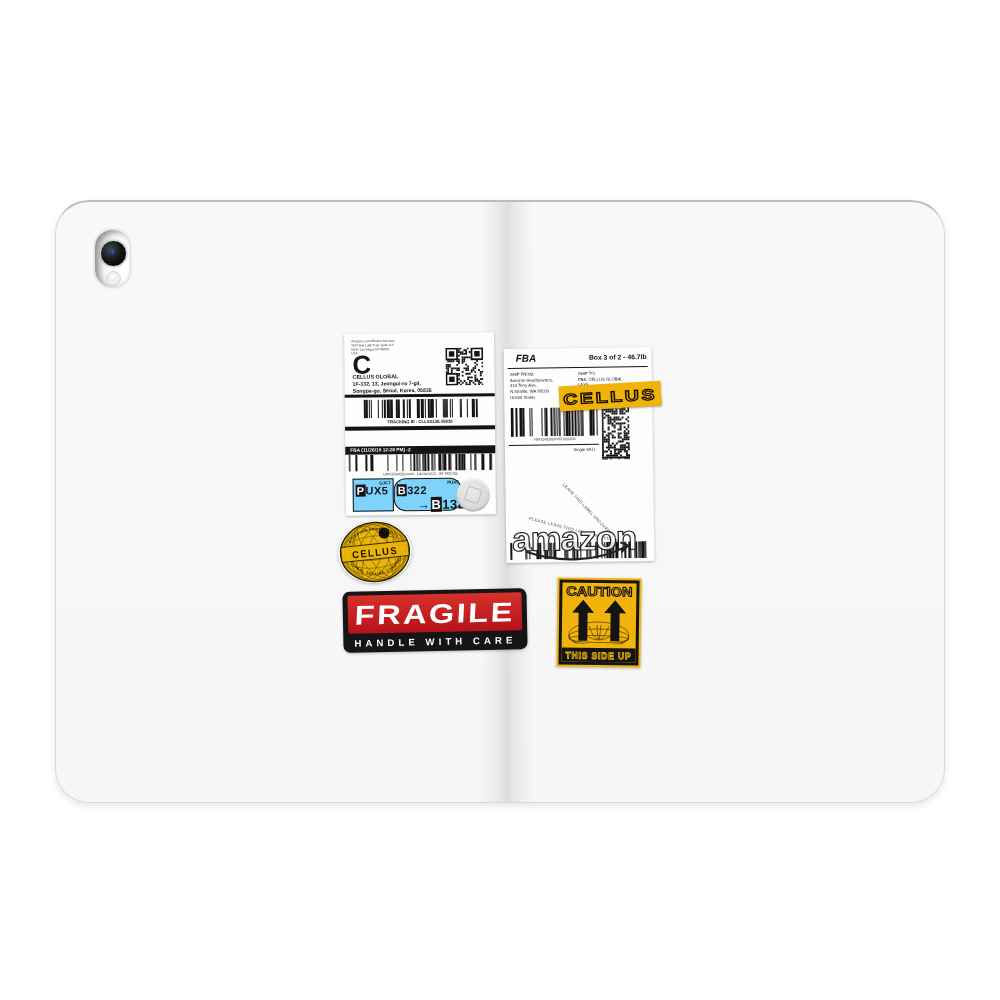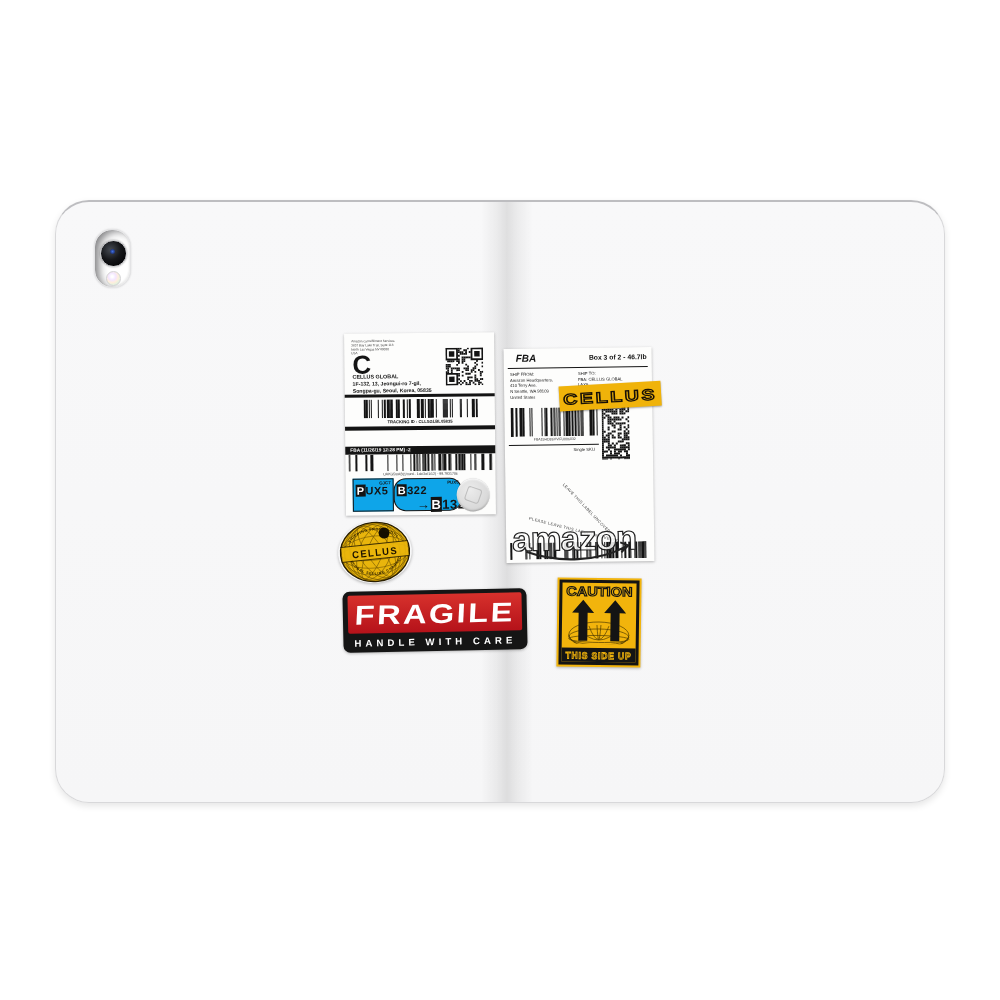--- a/index.html
+++ b/index.html
@@ -35,21 +35,21 @@
   .l1-addr{position:absolute;left:8px;top:47px;font-size:5.2px;font-weight:bold;color:#141414;line-height:1.3;white-space:pre-line;}
   .l1-qr{position:absolute;left:101px;top:15px;width:38px;height:38px;overflow:hidden;}
   .l1-div1{position:absolute;left:0;top:61px;width:150px;height:3px;background:#141414;}
   .l1-bc1{position:absolute;left:17px;top:66px;width:116px;height:19px;overflow:hidden;}
   .l1-track{position:absolute;left:0;top:86px;width:150px;text-align:center;font-size:4.2px;font-weight:bold;color:#141414;}
   .l1-div2{position:absolute;left:0;top:93px;width:150px;height:4px;background:#141414;}
   .l1-fbabar{position:absolute;left:0;top:113px;width:150px;height:8px;background:#141414;color:#ffffff;
              font-size:4.8px;font-weight:bold;line-height:8px;padding-left:5px;box-sizing:border-box;}
   .l1-bc2{position:absolute;left:3px;top:121px;width:144px;height:17px;overflow:hidden;}
   .l1-cap2{position:absolute;left:0;top:139px;width:150px;text-align:center;font-size:3.5px;color:#333;}
-  .sortbox{position:absolute;top:145px;height:33px;border:1.5px solid #141414;box-sizing:border-box;background:#0ea5e9;}
+  .sortbox{position:absolute;top:145px;height:33px;border:1.5px solid #141414;box-sizing:border-box;background:#7dd3fc;}
   .sb1{left:7px;width:41px;}
   .sb2{left:48px;width:68px;border-radius:12px;}
   .sb-h{font-size:4.4px;font-weight:bold;text-align:right;padding:1px 2px 0 0;color:#141414;}
   .sb-v{font-size:11px;font-weight:900;color:#141414;padding-left:2px;letter-spacing:.5px;line-height:1.05;}
   .sb-v2{font-size:13px;font-weight:900;color:#141414;padding-left:22px;letter-spacing:.5px;}
   .inv{background:#141414;color:#ffffff;padding:0 1px;}
   .seal{position:absolute;left:111px;top:146px;width:33px;height:33px;border-radius:50%;
         background:radial-gradient(circle at 40% 35%, #ececec 0%, #d7d7d7 70%, #c9c9c9 100%);
         box-shadow:inset 0 1px 2px #ffffff, inset 0 -1px 2px rgba(0,0,0,.28), 0 0 1px rgba(0,0,0,.25);}
   .seal::after{content:"";position:absolute;left:9px;top:9px;width:13px;height:13px;border:1.6px solid #bdbdbd;

